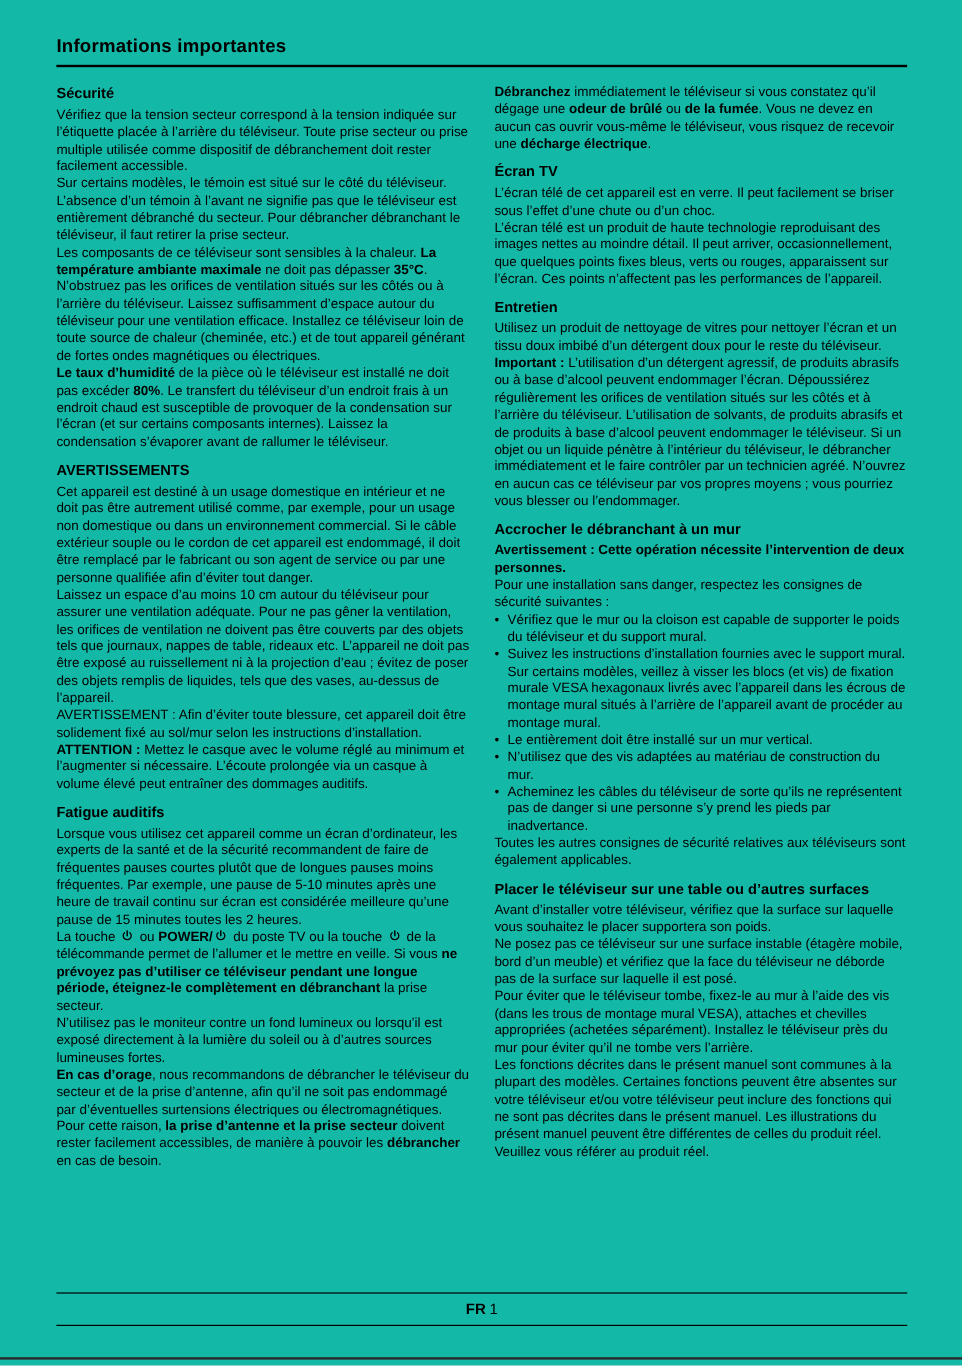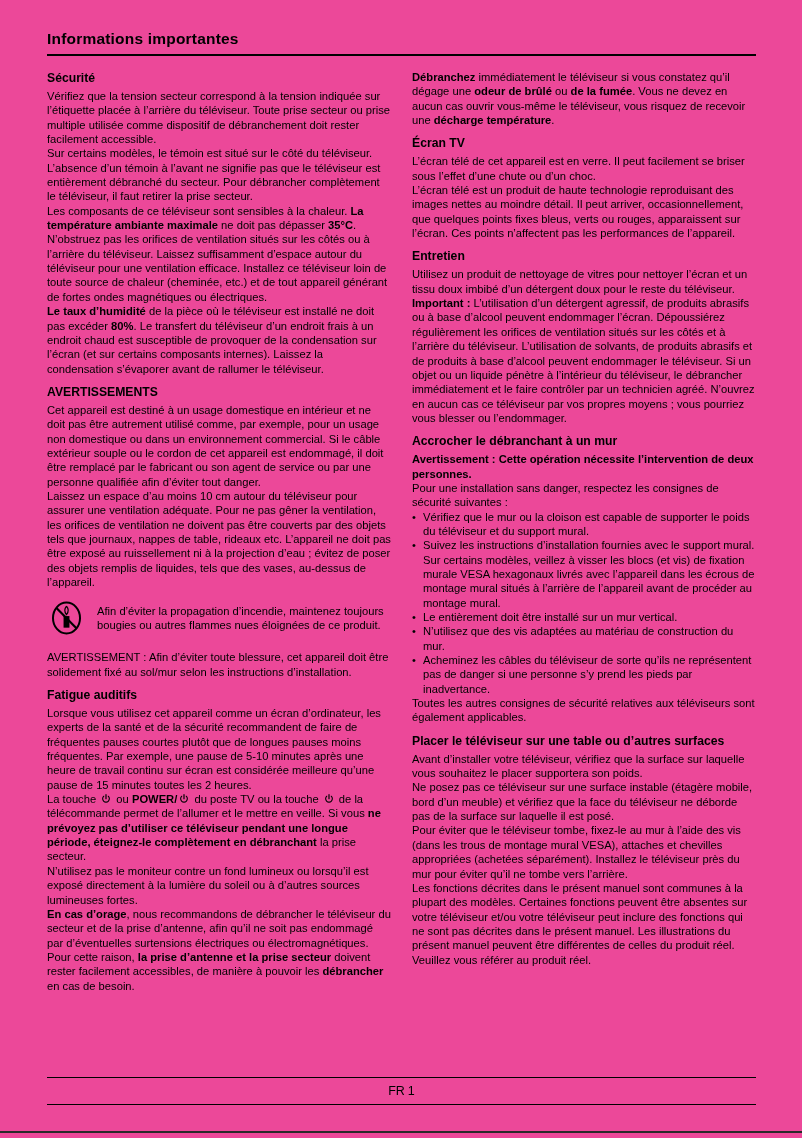--- a/index.html
+++ b/index.html
@@ -1,19 +1,19 @@
 <!DOCTYPE html>
 <html><head>
 <meta charset="utf-8">
 <style>
   * { margin:0; padding:0; box-sizing:border-box; }
   html,body { background:#e8e8e8; }
   body { font-family:"Liberation Sans", sans-serif; }
   .page {
-    position:relative; width:802px; height:1138px; background:#ec4899;
+    position:relative; width:802px; height:1138px; background:#14b8a6;
     color:#000; overflow:hidden; margin:0 auto;
   }
   .content { position:absolute; left:47px; top:30px; width:709px; }
   .doc-title { font-size:15.5px; font-weight:bold; letter-spacing:.2px; margin-bottom:6px; }
   .title-rule { height:2px; background:#000; margin-bottom:14px; }
   .columns { display:flex; gap:21px;justify-content:flex-end; }
   .col { flex:1 1 0; min-width:0; font-size:11.2px; line-height:14.35px; text-align:left; }
   .sec-h { font-size:12.2px; line-height:15px; font-weight:bold; margin:9px 0 3px; }
   .col .sec-h:first-child { margin-top:1px; }
   .para { margin:0; }
@@ -22,69 +22,59 @@
   .flame-icon svg { display:block; }
   .icon-para-text { flex:1; }
   .bullet { display:flex; margin:0; }
   .bullet-marker { flex:none; width:11px; }
   .bullet-text { flex:1; }
   .power-icon { display:inline-block; vertical-align:-1px; margin:0 2px; }
   .power-icon svg { display:block; }
   .footer { position:absolute; left:47px; top:1077px; width:709px; text-align:center; }
   .footer-rule { height:1px; background:#000; }
   .footer-text { font-size:12.5px; line-height:13px; padding:7px 0 6px; }
-  .footer-text b { font-weight:normal; margin-right:3px; }
+  .footer-text b { font-weight:bold; margin-right:3px; }
   .page-bottom-rule { position:absolute; left:0; top:1131px; width:802px; height:2px; background:#2a2a2a; }
 </style>
 </head>
 <body>
 
 <div class="page">
   <div class="content">
     <h1 class="doc-title">Informations importantes</h1>
     <div class="title-rule"></div>
     <div class="columns">
       <div class="col" id="col-left">
           <h2 class="sec-h">Sécurité</h2>
           <p class="para">Vérifiez que la tension secteur correspond à la tension indiquée sur l’étiquette placée à l’arrière du téléviseur. Toute prise secteur ou prise multiple utilisée comme dispositif de débranchement doit rester facilement accessible.</p>
-          <p class="para">Sur certains modèles, le témoin est situé sur le côté du téléviseur. L’absence d’un témoin à l’avant ne signifie pas que le téléviseur est entièrement débranché du secteur. Pour débrancher complètement le téléviseur, il faut retirer la prise secteur.</p>
+          <p class="para">Sur certains modèles, le témoin est situé sur le côté du téléviseur. L’absence d’un témoin à l’avant ne signifie pas que le téléviseur est entièrement débranché du secteur. Pour débrancher débranchant le téléviseur, il faut retirer la prise secteur.</p>
           <p class="para">Les composants de ce téléviseur sont sensibles à la chaleur. <b>La température ambiante maximale</b> ne doit pas dépasser <b>35°C</b>. N’obstruez pas les orifices de ventilation situés sur les côtés ou à l’arrière du téléviseur. Laissez suffisamment d’espace autour du téléviseur pour une ventilation efficace. Installez ce téléviseur loin de toute source de chaleur (cheminée, etc.) et de tout appareil générant de fortes ondes magnétiques ou électriques.</p>
           <p class="para"><b>Le taux d’humidité</b> de la pièce où le téléviseur est installé ne doit pas excéder <b>80%</b>. Le transfert du téléviseur d’un endroit frais à un endroit chaud est susceptible de provoquer de la condensation sur l’écran (et sur certains composants internes). Laissez la condensation s’évaporer avant de rallumer le téléviseur.</p>
           <h2 class="sec-h">AVERTISSEMENTS</h2>
           <p class="para">Cet appareil est destiné à un usage domestique en intérieur et ne doit pas être autrement utilisé comme, par exemple, pour un usage non domestique ou dans un environnement commercial. Si le câble extérieur souple ou le cordon de cet appareil est endommagé, il doit être remplacé par le fabricant ou son agent de service ou par une personne qualifiée afin d’éviter tout danger.</p>
           <p class="para">Laissez un espace d’au moins 10 cm autour du téléviseur pour assurer une ventilation adéquate. Pour ne pas gêner la ventilation, les orifices de ventilation ne doivent pas être couverts par des objets tels que journaux, nappes de table, rideaux etc. L’appareil ne doit pas être exposé au ruissellement ni à la projection d’eau ; évitez de poser des objets remplis de liquides, tels que des vases, au-dessus de l’appareil.</p>
-          <div class="icon-para">
-            <span class="flame-icon">
-              <svg viewBox="0 0 40 44" width="31" height="34">
-                <ellipse cx="20" cy="22" rx="17.5" ry="20" fill="none" stroke="#000" stroke-width="2.6"></ellipse>
-                <path d="M20 6.5 q4.5 5.5 0 11 q-4.5 -5.5 0 -11" fill="none" stroke="#000" stroke-width="1.6"></path>
-                <rect x="16.2" y="19.5" width="7.6" height="15" fill="#000"></rect>
-                <line x1="7" y1="9" x2="33.5" y2="36" stroke="#000" stroke-width="2.8"></line>
-              </svg>
-            </span>
-            <div class="icon-para-text">Afin d’éviter la propagation d’incendie, maintenez toujours bougies ou autres flammes nues éloignées de ce produit.</div>
-          </div>
           <p class="para">AVERTISSEMENT : Afin d’éviter toute blessure, cet appareil doit être solidement fixé au sol/mur selon les instructions d’installation.</p>
+          <p class="para"><b>ATTENTION :</b> Mettez le casque avec le volume réglé au minimum et l’augmenter si nécessaire. L’écoute prolongée via un casque à volume élevé peut entraîner des dommages auditifs.</p>
           <h2 class="sec-h">Fatigue auditifs</h2>
           <p class="para">Lorsque vous utilisez cet appareil comme un écran d’ordinateur, les experts de la santé et de la sécurité recommandent de faire de fréquentes pauses courtes plutôt que de longues pauses moins fréquentes. Par exemple, une pause de 5-10 minutes après une heure de travail continu sur écran est considérée meilleure qu’une pause de 15 minutes toutes les 2 heures.</p>
           <p class="para">La touche <span class="power-icon"><svg viewBox="0 0 14 14" width="10" height="10">
                 <path d="M7 1v5.6" stroke="currentColor" stroke-width="1.7" fill="none" stroke-linecap="round"></path>
                 <path d="M3.9 3.1a4.7 4.7 0 1 0 6.2 0" stroke="currentColor" stroke-width="1.5" fill="none" stroke-linecap="round"></path>
               </svg></span> ou <b>POWER/<span class="power-icon"><svg viewBox="0 0 14 14" width="10" height="10">
                   <path d="M7 1v5.6" stroke="currentColor" stroke-width="1.7" fill="none" stroke-linecap="round"></path>
                   <path d="M3.9 3.1a4.7 4.7 0 1 0 6.2 0" stroke="currentColor" stroke-width="1.5" fill="none" stroke-linecap="round"></path>
                 </svg></span></b> du poste TV ou la touche <span class="power-icon"><svg viewBox="0 0 14 14" width="10" height="10">
                 <path d="M7 1v5.6" stroke="currentColor" stroke-width="1.7" fill="none" stroke-linecap="round"></path>
                 <path d="M3.9 3.1a4.7 4.7 0 1 0 6.2 0" stroke="currentColor" stroke-width="1.5" fill="none" stroke-linecap="round"></path>
               </svg></span> de la télécommande permet de l’allumer et le mettre en veille. Si vous <b>ne prévoyez pas d’utiliser ce téléviseur pendant une longue période, éteignez-le complètement en débranchant</b> la prise secteur.</p>
           <p class="para">N’utilisez pas le moniteur contre un fond lumineux ou lorsqu’il est exposé directement à la lumière du soleil ou à d’autres sources lumineuses fortes.</p>
           <p class="para"><b>En cas d’orage</b>, nous recommandons de débrancher le téléviseur du secteur et de la prise d’antenne, afin qu’il ne soit pas endommagé par d’éventuelles surtensions électriques ou électromagnétiques. Pour cette raison, <b>la prise d’antenne et la prise secteur</b> doivent rester facilement accessibles, de manière à pouvoir les <b>débrancher</b> en cas de besoin.</p>
         </div>
       <div class="col" id="col-right">
-          <p class="para"><b>Débranchez</b> immédiatement le téléviseur si vous constatez qu’il dégage une <b>odeur de brûlé</b> ou <b>de la fumée</b>. Vous ne devez en aucun cas ouvrir vous-même le téléviseur, vous risquez de recevoir une <b>décharge température</b>.</p>
+          <p class="para"><b>Débranchez</b> immédiatement le téléviseur si vous constatez qu’il dégage une <b>odeur de brûlé</b> ou <b>de la fumée</b>. Vous ne devez en aucun cas ouvrir vous-même le téléviseur, vous risquez de recevoir une <b>décharge électrique</b>.</p>
           <h2 class="sec-h">Écran TV</h2>
           <p class="para">L’écran télé de cet appareil est en verre. Il peut facilement se briser sous l’effet d’une chute ou d’un choc.</p>
           <p class="para">L’écran télé est un produit de haute technologie reproduisant des images nettes au moindre détail. Il peut arriver, occasionnellement, que quelques points fixes bleus, verts ou rouges, apparaissent sur l’écran. Ces points n’affectent pas les performances de l’appareil.</p>
           <h2 class="sec-h">Entretien</h2>
           <p class="para">Utilisez un produit de nettoyage de vitres pour nettoyer l’écran et un tissu doux imbibé d’un détergent doux pour le reste du téléviseur.</p>
           <p class="para"><b>Important :</b> L’utilisation d’un détergent agressif, de produits abrasifs ou à base d’alcool peuvent endommager l’écran. Dépoussiérez régulièrement les orifices de ventilation situés sur les côtés et à l’arrière du téléviseur. L’utilisation de solvants, de produits abrasifs et de produits à base d’alcool peuvent endommager le téléviseur. Si un objet ou un liquide pénètre à l’intérieur du téléviseur, le débrancher immédiatement et le faire contrôler par un technicien agréé. N’ouvrez en aucun cas ce téléviseur par vos propres moyens ; vous pourriez vous blesser ou l’endommager.</p>
           <h2 class="sec-h">Accrocher le débranchant à un mur</h2>
           <p class="para"><b>Avertissement : Cette opération nécessite l’intervention de deux personnes.</b></p>
           <p class="para">Pour une installation sans danger, respectez les consignes de sécurité suivantes :</p>
           <div class="bullet">

